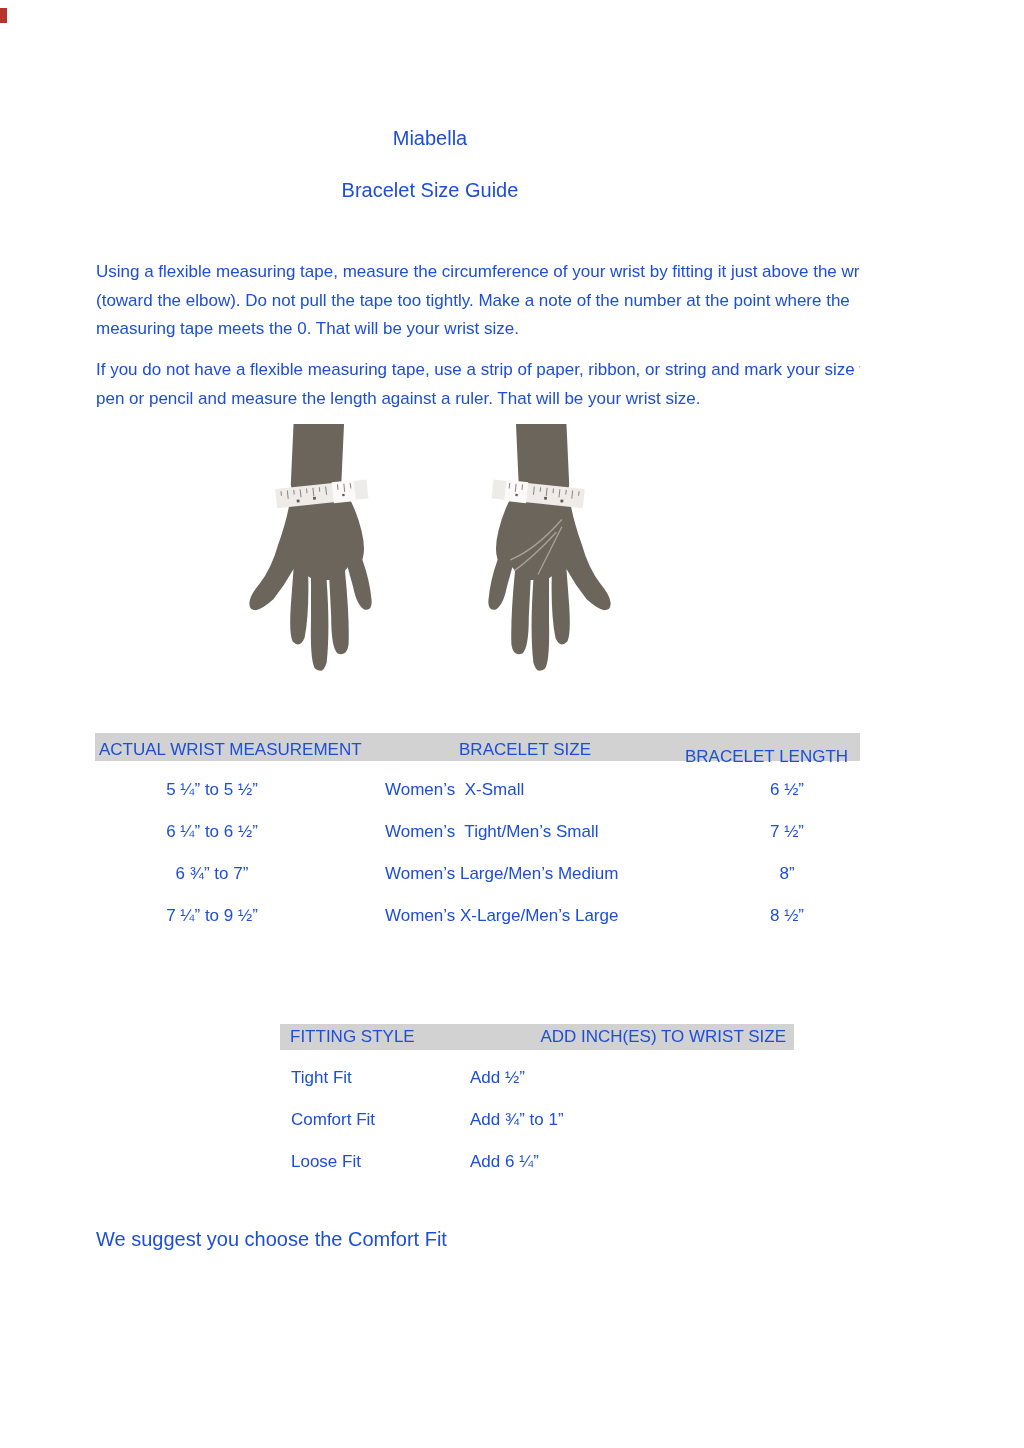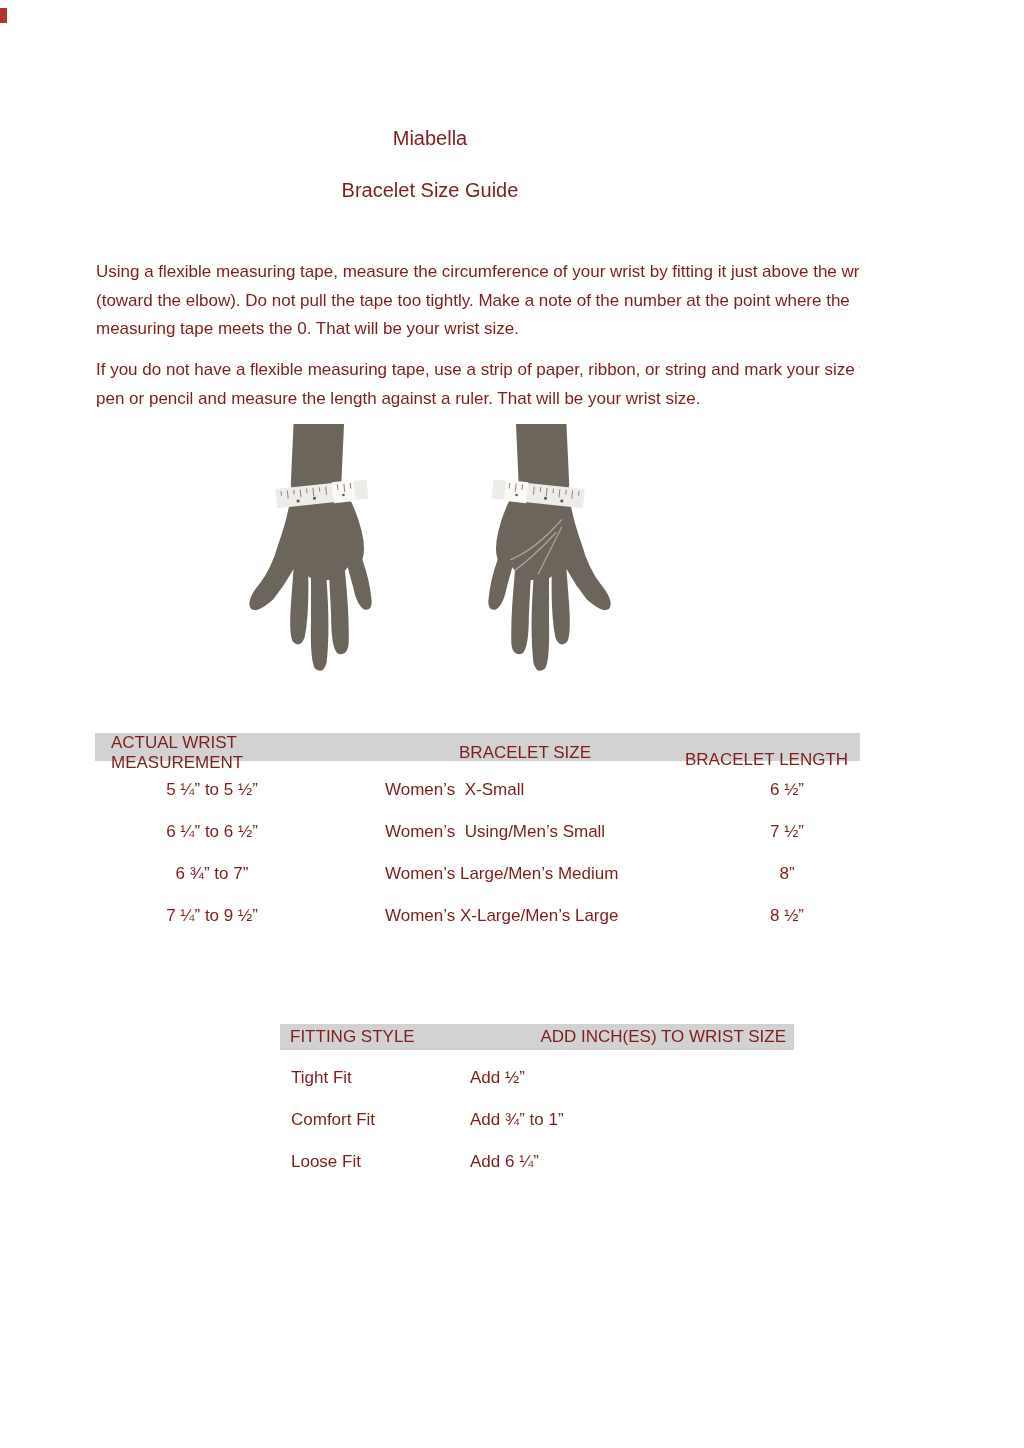--- a/index.html
+++ b/index.html
@@ -1,21 +1,21 @@
 <!DOCTYPE html>
 <html><head>
 <meta charset="utf-8">
 <style>
   html,body{margin:0;padding:0;background:#ffffff;}
   .page{
     position:relative;
     width:860px;height:1448px;
     background:#ffffff;
     font-family:"Liberation Sans",sans-serif;
-    color:#7f1d1d;
+    color:#1d4ed8;
     overflow:hidden;
   }
   .corner-mark{
     position:absolute;top:8px;left:0;
     width:7px;height:15px;background:#b5342c;
   }
   .title{
     position:absolute;top:126px;left:0;width:100%;
     text-align:center;font-size:20px;line-height:24px;
   }
@@ -36,21 +36,21 @@
   .hand{width:147px;height:268px;display:block;}
   
   .size-table{
     position:absolute;top:733px;left:95px;width:776px;
     font-size:17px;
   }
   .size-header{
     display:grid;grid-template-columns:270px 320px 186px;
     align-items:center;height:28px;background:#d2d2d2;
   }
-  .sh1{padding-left:16px;}
+  .sh1{padding-left:4px;}
   .sh2{text-align:center;}
   .sh3{padding-right:2px;margin-top:14px;}
   .size-rows{margin-top:8px;}
   .size-row{
     display:grid;grid-template-columns:270px 320px 186px;
     align-items:center;height:42px;
   }
   .size-row span{white-space:pre;}
   .c-wrist{text-align:center;padding-right:36px;}
   .c-size{padding-left:20px;}
@@ -170,21 +170,21 @@
       <span class="sh3">BRACELET LENGTH</span>
     </div>
     <div class="size-rows">
       <div class="size-row">
         <span class="c-wrist">5 ¼” to 5 ½”</span>
         <span class="c-size">Women’s  X-Small</span>
         <span class="c-length">6 ½”</span>
       </div>
       <div class="size-row">
         <span class="c-wrist">6 ¼” to 6 ½”</span>
-        <span class="c-size">Women’s  Using/Men’s Small</span>
+        <span class="c-size">Women’s  Tight/Men’s Small</span>
         <span class="c-length">7 ½”</span>
       </div>
       <div class="size-row">
         <span class="c-wrist">6 ¾” to 7”</span>
         <span class="c-size">Women’s Large/Men’s Medium</span>
         <span class="c-length">8”</span>
       </div>
       <div class="size-row">
         <span class="c-wrist">7 ¼” to 9 ½”</span>
         <span class="c-size">Women’s X-Large/Men’s Large</span>
@@ -207,14 +207,15 @@
         <span class="f-style">Comfort Fit</span>
         <span class="f-add">Add ¾” to 1”</span>
       </div>
       <div class="fit-row">
         <span class="f-style">Loose Fit</span>
         <span class="f-add">Add 6 ¼”</span>
       </div>
     </div>
   </div>
 
+  <div class="suggestion">We suggest you choose the Comfort Fit</div>
 
 </div>
 
 </body></html>

